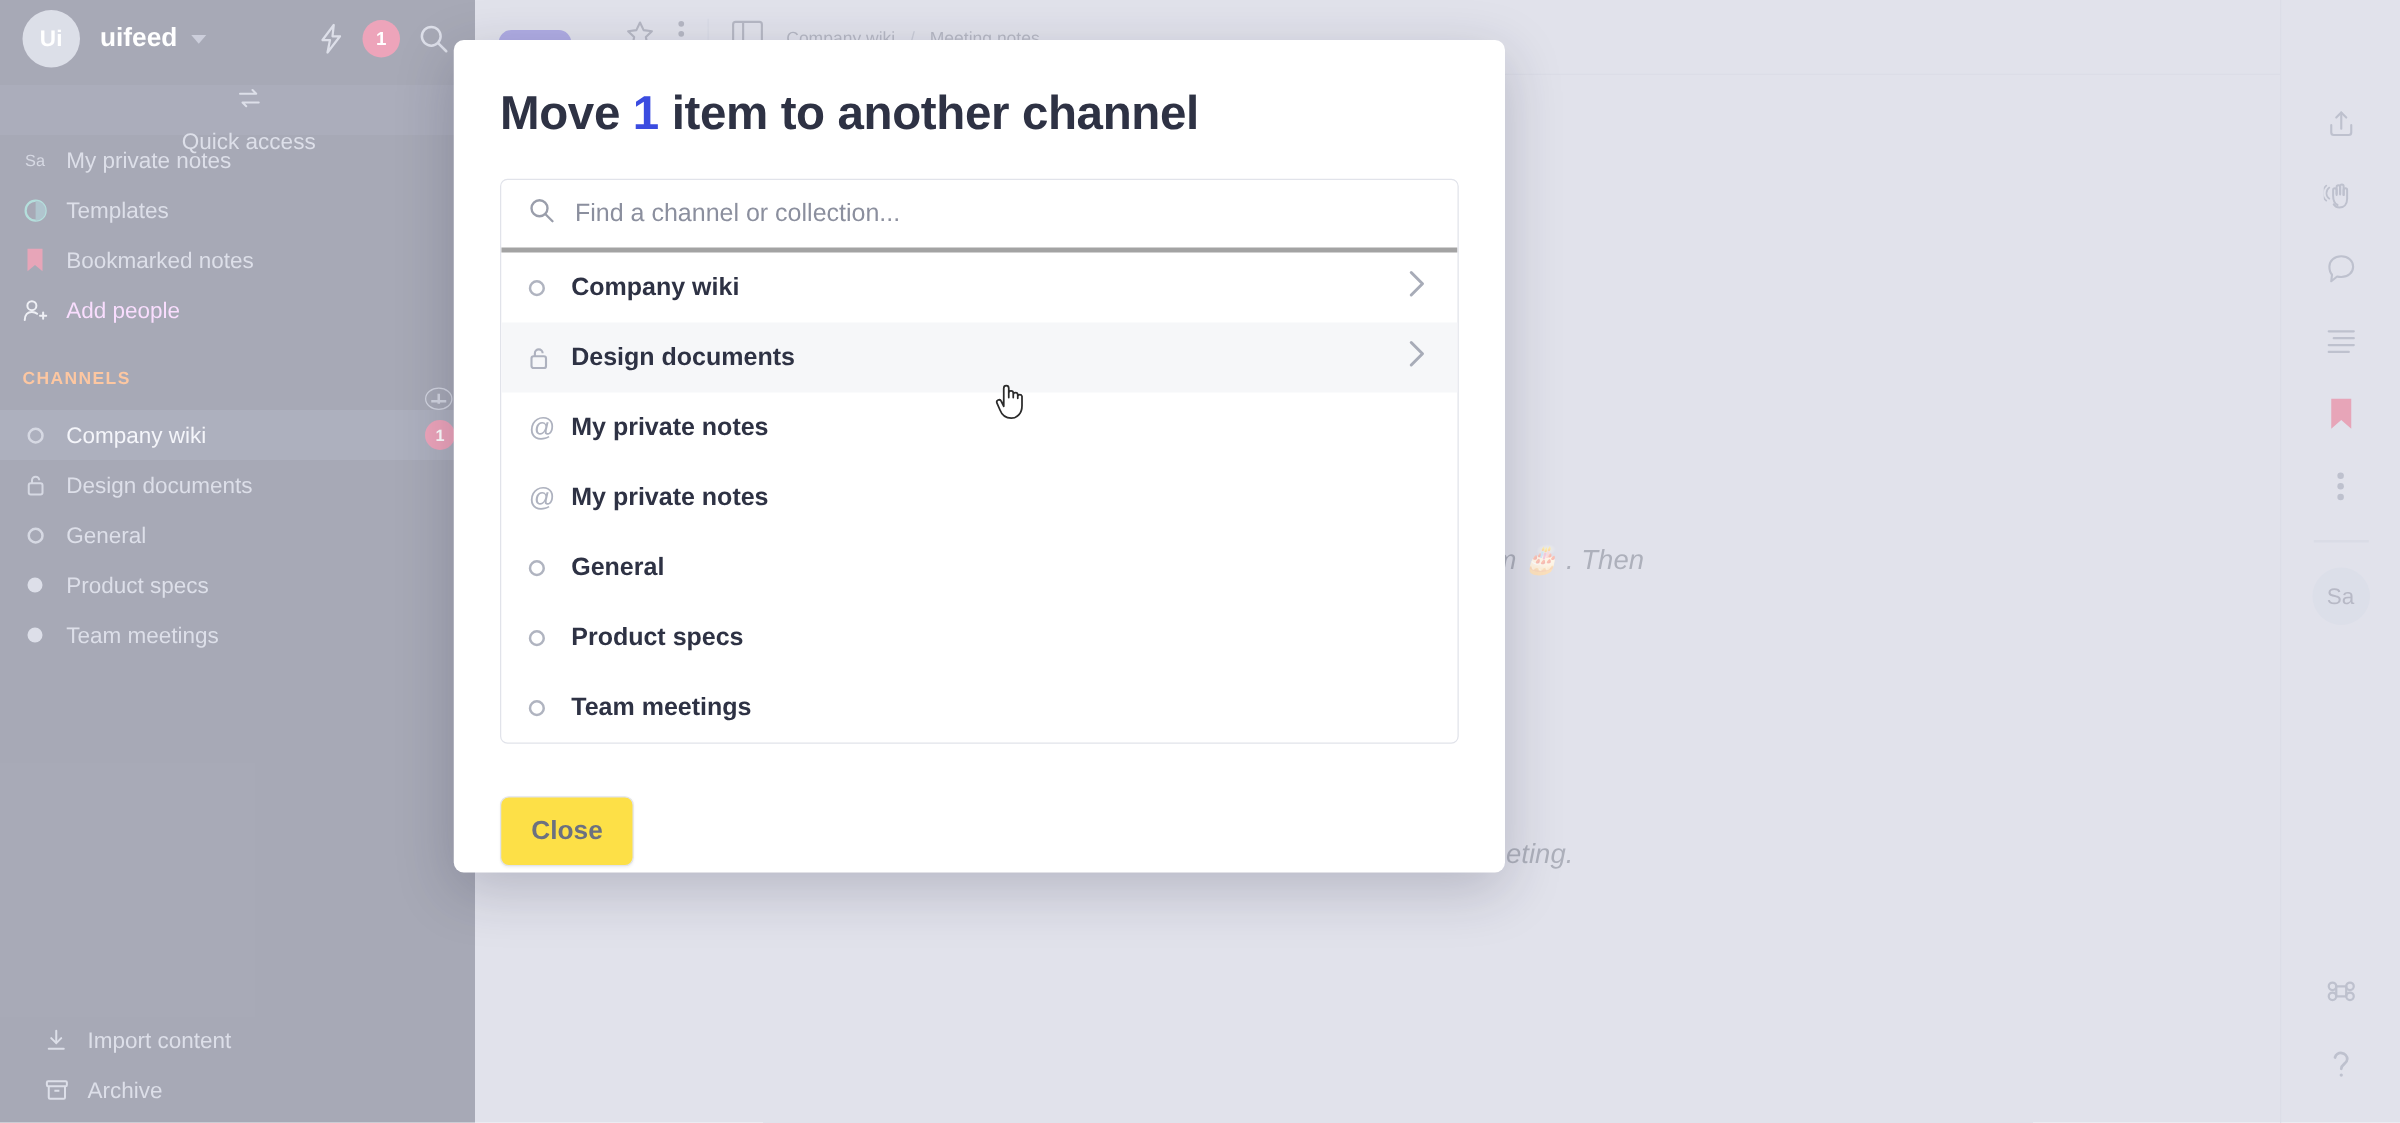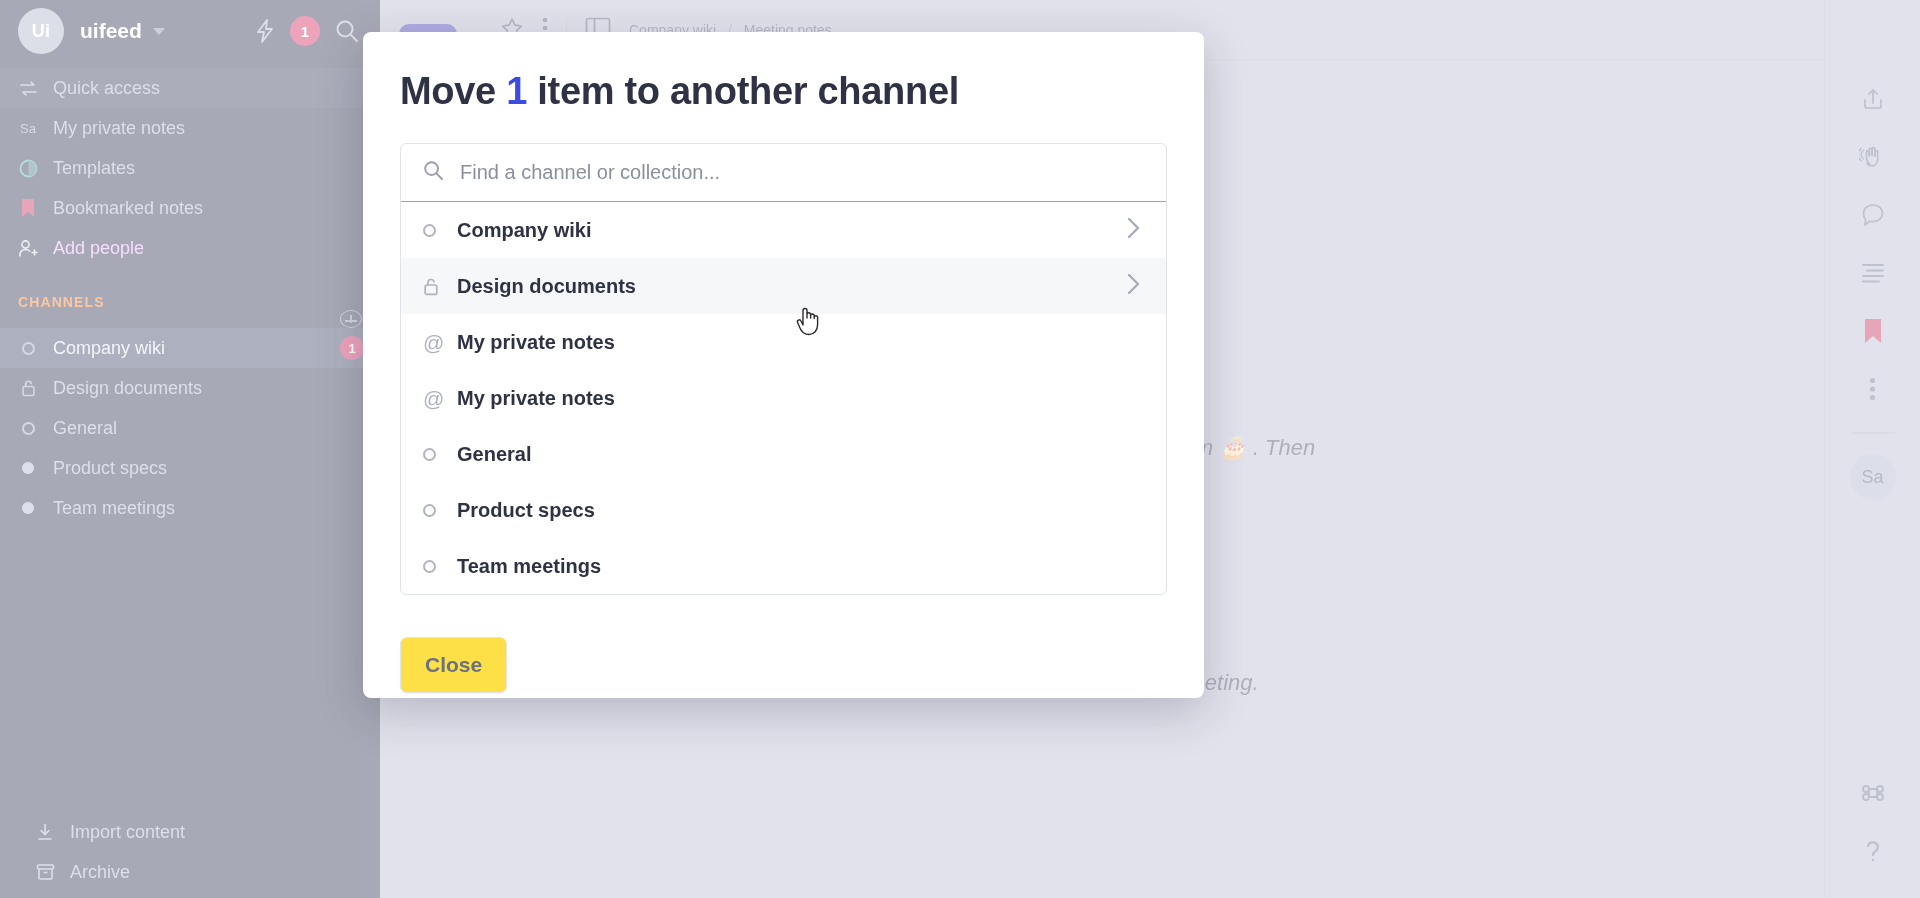--- a/index.html
+++ b/index.html
@@ -52,21 +52,21 @@
     padding: 0 8px;
   }
 
   .sb-nav { margin-top: 6px; }
   .sb-item {
     height: 40px; display: flex; align-items: center;
     padding-left: 18px; gap: 15px;
     color: #aab0c8; font-size: 18px;
     position: relative;
   }
-  .sb-item.active { background: #2e3456; }
+  .sb-item.active { background: #2e3456; flex-direction: column; }
   .sb-item .label { white-space: nowrap; }
   .sb-item .sb-ic { width: 20px; display: flex; justify-content: center; align-items: center; flex: 0 0 20px; }
   .sb-item .txtic { font-size: 13px; color: #9aa0ba; }
 
   .sb-section-head {
     margin-top: 26px; height: 34px;
     display: flex; 
     padding: 0 18px 0 18px;
     color: #f97316; font-size: 14px; font-weight: 700; letter-spacing: 1.1px; flex-direction: column;
   }
@@ -177,21 +177,21 @@
   }
   .modal-title .count { color: #3b4ce0; }
 
   .picker {
     border: 1px solid #e1e3ea; border-radius: 6px;
     display: flex; flex-direction: column; overflow: hidden;
   }
   .search-row {
     height: 58px; display: flex; align-items: center;
     padding: 0 22px; gap: 16px;
-    border-bottom: 1px solid #a3a3a3;
+    border-bottom: 4px solid #a3a3a3;
   }
   .search-input {
     border: none; outline: none; background: transparent;
     font-family: "Liberation Sans", sans-serif;
     font-size: 20px; color: #33384a; flex: 1;
   }
   .search-input::placeholder { color: #8b8f9e; }
 
   .chan-list { display: flex; flex-direction: column; }
   .chan-row {

